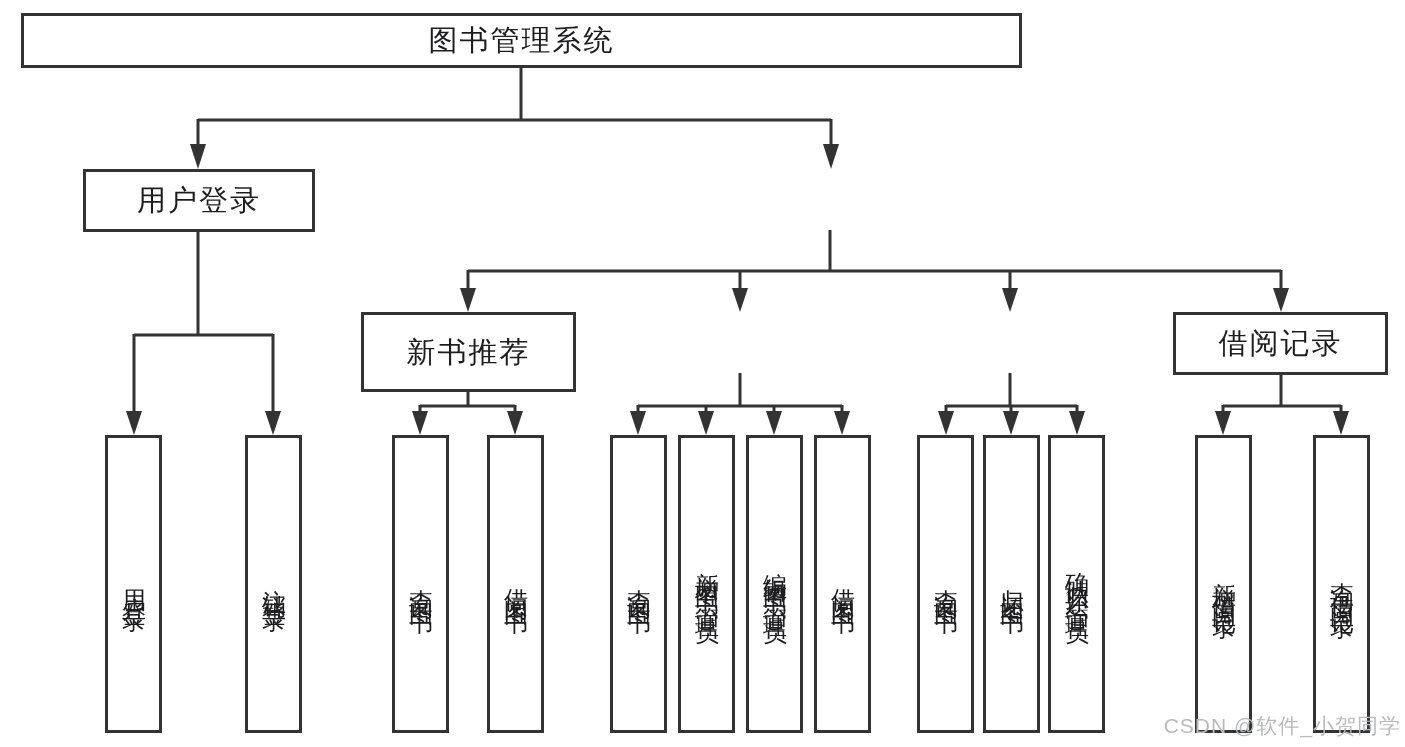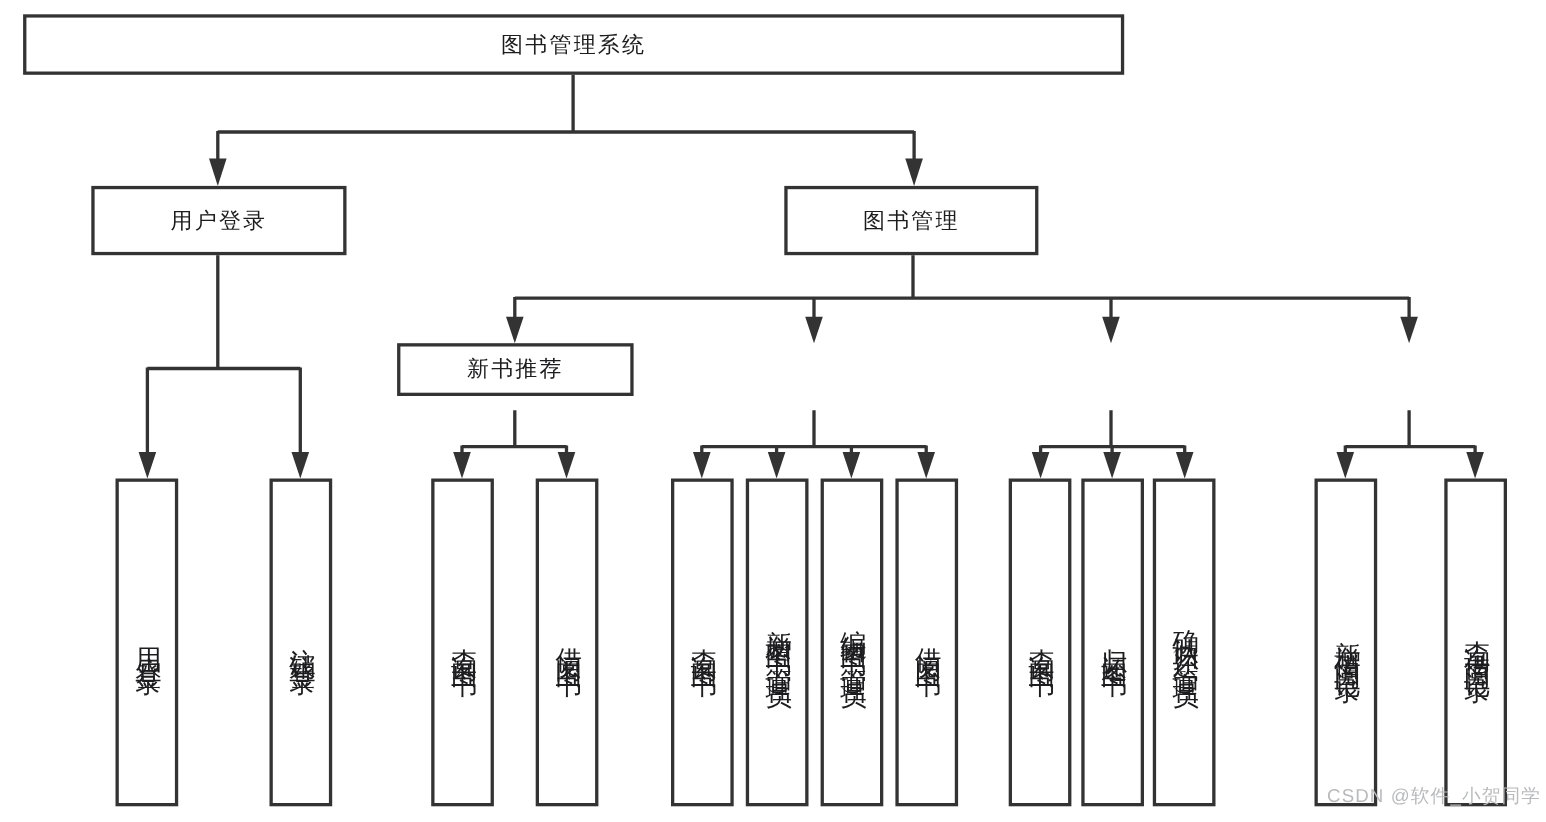--- a/index.html
+++ b/index.html
@@ -24,37 +24,37 @@
     position: absolute;
     background: var(--background);
     border: 3px solid var(--line);
     box-sizing: border-box;
     display: flex;
     align-items: center;
     justify-content: center;
     z-index: 2;
   }
   .box .lbl {
-    font-size: 20px;
+    font-size: 29px;
     letter-spacing: 2px;
     color: var(--text);
     white-space: nowrap;
     line-height: 1.2;
   }
   .box.v .lbl {
     writing-mode: vertical-rl;
     text-orientation: mixed;
     letter-spacing: 7px;
     font-size: 24px;
   }
   .watermark {
     position: absolute;
     top: 712px;
     right: 4px;
-    font-size: 17px;
+    font-size: 21px;
     letter-spacing: 1px;
     color: var(--watermark);
     z-index: 5;
     white-space: nowrap;
   }
 </style>
 </head>
 <body>
 
 <div class="stage">
@@ -94,26 +94,26 @@
     </g>
   </svg>
 
   <div class="box h" style="left:21px; top:13px; width:1001px; height:55px">
     <span class="lbl">图书管理系统</span>
   </div>
 
   <div class="box h" style="left:83px; top:169px; width:232px; height:63px">
     <span class="lbl">用户登录</span>
   </div>
-  <div class="box h" style="left:713px; top:169px; width:231px; height:63px">
-    <span class="lbl">图书管理</span>
+
+  <div class="box h" style="left:361px; top:312px; width:215px; height:80px">
+    <span class="lbl">新书推荐</span>
   </div>
-
-  <div class="box h" style="left:361px; top:312px; width:215px; height:48px">
-    <span class="lbl">新书推荐</span>
+  <div class="box h" style="left:1173px; top:312px; width:215px; height:63px">
+    <span class="lbl">借阅记录</span>
   </div>
 
   <div class="box v" style="left:105px; top:435px; width:57px; height:298px">
     <span class="lbl">用户登录</span>
   </div>
   <div class="box v" style="left:245px; top:435px; width:57px; height:298px">
     <span class="lbl">注销登录</span>
   </div>
 
   <div class="box v" style="left:392px; top:435px; width:57px; height:298px">

